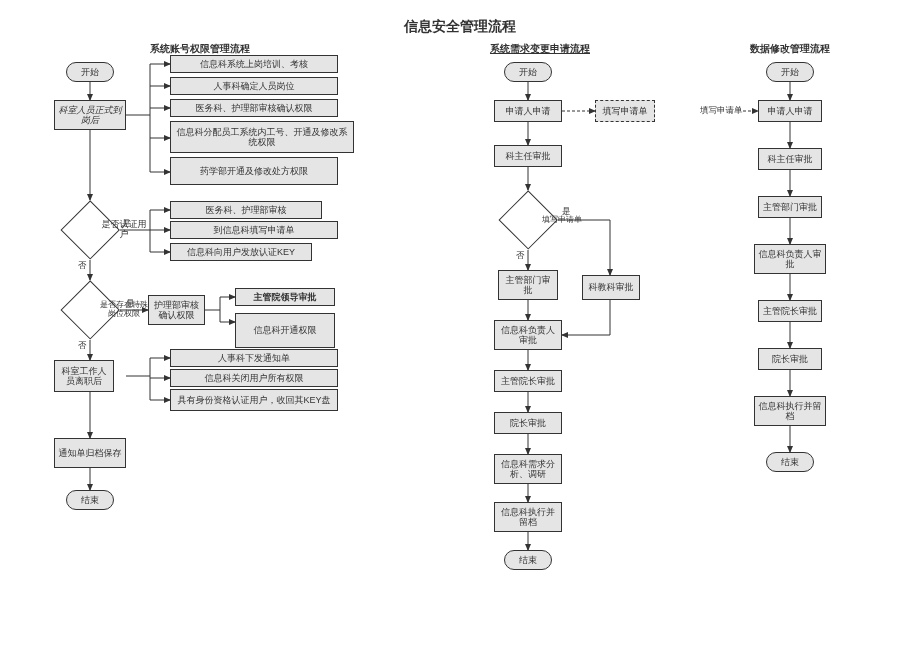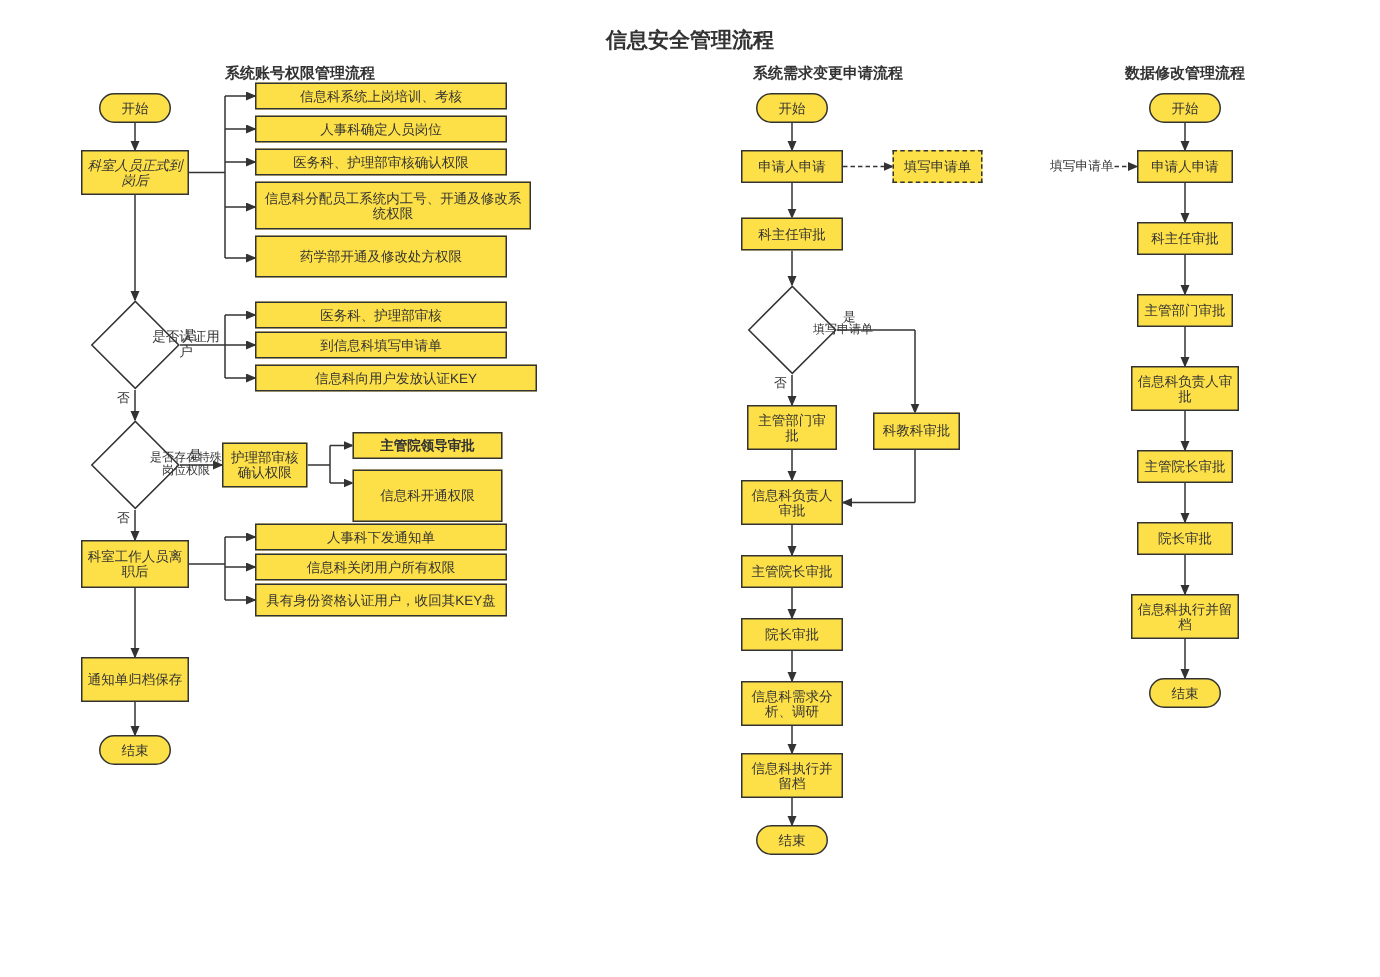--- a/index.html
+++ b/index.html
@@ -25,21 +25,21 @@
   }
   .col-title {
     position: absolute;
     font-size: 10px;
     font-weight: bold;
     text-align: center;
   }
   .node {
     position: absolute;
     border: 1px solid #333;
-    background: #fde047;
+    background: #e5e5e5;
     display: flex;
     align-items: center;
     justify-content: center;
     text-align: center;
     line-height: 1.15;
     padding: 1px 3px;
   }
   .terminator { border-radius: 10px; height: 20px; }
   .process { }
   .diamond {
@@ -73,21 +73,21 @@
     top: 0; left: 0;
     width: 920px; height: 651px;
     pointer-events: none;
   }
 </style>
 </head>
 <body>
 
 <div class="main-title">信息安全管理流程</div>
 <div class="col-title" style="left:60px; top:42px; width:280px;">系统账号权限管理流程</div>
-<div class="col-title" style="left:452px; top:42px; width:200px;">系统需求变更申请流程</div>
+<div class="col-title" style="left:440px; top:42px; width:200px;text-decoration:underline;">系统需求变更申请流程</div>
 <div class="col-title" style="left:700px; top:42px; width:180px;">数据修改管理流程</div>
 
 <svg class="arrows">
   <defs>
     <marker id="ah" markerWidth="7" markerHeight="7" refX="6" refY="3" orient="auto">
       <path d="M0,0 L7,3 L0,6 Z" fill="#333"></path>
     </marker>
   </defs>
 
   <line x1="90" y1="82" x2="90" y2="100" stroke="#333" marker-end="url(#ah)"></line>
@@ -164,36 +164,36 @@
 <div class="node process" style="left:170px; top:121px; width:184px; height:32px;">信息科分配员工系统内工号、开通及修改系统权限</div>
 <div class="node process" style="left:170px; top:157px; width:168px; height:28px;">药学部开通及修改处方权限</div>
 
 <div class="diamond" style="left:60px; top:200px;">
   <div class="diamond-shape"></div>
   <div class="diamond-text">是否认证用户</div>
 </div>
 <div class="label" style="left:122px; top:218px;">是</div>
 <div class="label" style="left:78px; top:260px;">否</div>
 
-<div class="node process" style="left:170px; top:201px; width:168px; height:18px;">医务科、护理部审核</div>
+<div class="node process" style="left:170px; top:201px; width:152px; height:18px;">医务科、护理部审核</div>
 <div class="node process" style="left:170px; top:221px; width:168px; height:18px;">到信息科填写申请单</div>
-<div class="node process" style="left:170px; top:243px; width:188px; height:18px;">信息科向用户发放认证KEY</div>
+<div class="node process" style="left:170px; top:243px; width:142px; height:18px;">信息科向用户发放认证KEY</div>
 
 <div class="diamond" style="left:60px; top:280px;">
   <div class="diamond-shape"></div>
   <div class="diamond-text" style="font-size:8px;">是否存在特殊岗位权限</div>
 </div>
 <div class="label" style="left:126px; top:298px;">是</div>
 <div class="label" style="left:78px; top:340px;">否</div>
 
 <div class="node process" style="left:148px; top:295px; width:57px; height:30px;">护理部审核确认权限</div>
 <div class="node process" style="left:235px; top:288px; width:100px; height:18px;font-weight:bold;">主管院领导审批</div>
 <div class="node process" style="left:235px; top:313px; width:100px; height:35px;">信息科开通权限</div>
 
-<div class="node process" style="left:54px; top:360px; width:72px; height:32px;">科室工作人员离职后</div>
+<div class="node process" style="left:54px; top:360px; width:60px; height:32px;">科室工作人员离职后</div>
 <div class="node process" style="left:170px; top:349px; width:168px; height:18px;">人事科下发通知单</div>
 <div class="node process" style="left:170px; top:369px; width:168px; height:18px;">信息科关闭用户所有权限</div>
 <div class="node process" style="left:170px; top:389px; width:168px; height:22px;">具有身份资格认证用户，收回其KEY盘</div>
 
 <div class="node process" style="left:54px; top:438px; width:72px; height:30px;">通知单归档保存</div>
 <div class="node terminator" style="left:66px; top:490px; width:48px;">结束</div>
 
 <div class="node terminator" style="left:504px; top:62px; width:48px;">开始</div>
 <div class="node process" style="left:494px; top:100px; width:68px; height:22px;">申请人申请</div>
 <div class="node process" style="left:595px; top:100px; width:60px; height:22px; border-style:dashed;">填写申请单</div>

